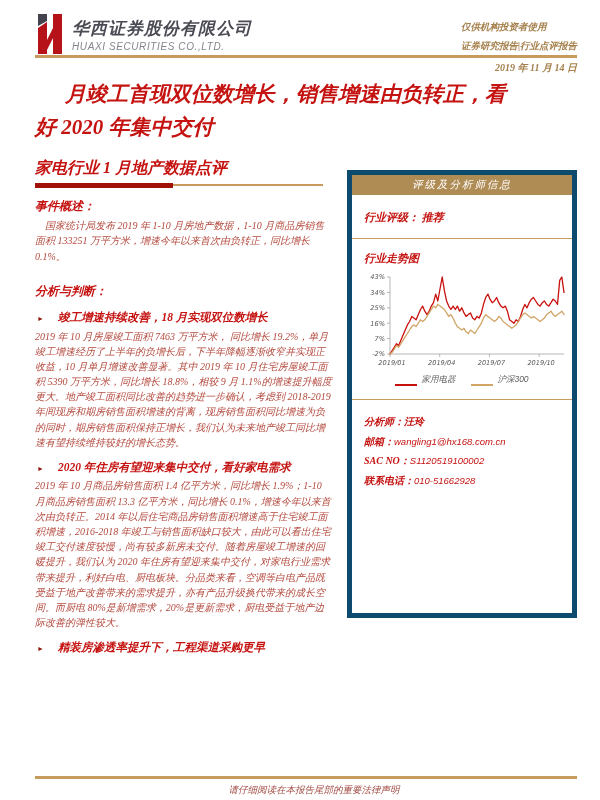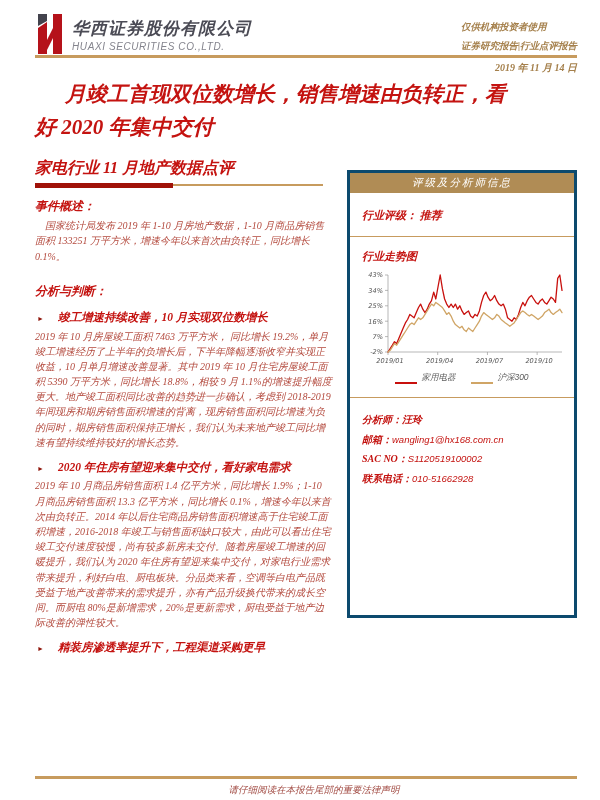--- a/index.html
+++ b/index.html
@@ -31,21 +31,21 @@
   .left-col { position:absolute; left:35px; top:189px; width:297px;
               font-size:10px; color:#b3493d; line-height:1.52; }
   .block-heading { font-size:12px; font-weight:bold; color:#c41310; margin-bottom:3px; }
   .event-body { text-indent:1em; margin-bottom:18px; }
   .analysis-gap { margin-top:18px; }
   .sec-head { display:flex; align-items:baseline; margin:9px 0 2px 0; }
   .sec-head .arrow { font-size:7px; color:#8e1208; margin-right:14px; margin-left:2px; }
   .sec-head .txt { font-size:11.5px; font-weight:bold; color:#c41310; }
   
   .panel { position:absolute; left:347px; top:162px; width:230px; height:448px;
-           border:3px solid #0c4a6e; background:#ffffff; }
+           border:5px solid #0c4a6e; background:#ffffff; }
   .panel-header { height:20px; background:#b08c55; color:#ffffff; font-size:10.5px;
                   display:flex; align-items:center; justify-content:center; letter-spacing:2px; }
   .panel-body { padding:10px 12px 0 12px; }
   .rating-row { font-size:11px; font-weight:bold; color:#c41310; margin-top:5px; }
   .panel-divider { border:none; border-top:1.5px solid #c79b5e; margin:13px -12px 12px -12px; }
   .chart-title { font-size:11px; font-weight:bold; color:#c41310; margin-bottom:6px; }
   .chart-wrap svg { display:block; }
   .legend { display:flex; justify-content:center; gap:16px; margin-top:2px;
             font-size:8.5px; color:#5c5c5c;
             font-family:"Liberation Sans","DejaVu Sans",sans-serif; }
@@ -78,35 +78,35 @@
     <div class="company-en">HUAXI SECURITIES CO.,LTD.</div>
   </div>
   <div class="notes">
     <div>仅供机构投资者使用</div>
     <div>证券研究报告|行业点评报告</div>
   </div>
   <div class="rule-top"></div>
   <div class="date">2019 年 11 月 14 日</div>
 
   <div class="title">月竣工首现双位数增长，销售增速由负转正，看好 2020 年集中交付</div>
-  <div class="subtitle">家电行业 11 月地产数据点评</div>
+  <div class="subtitle">家电行业 1 月地产数据点评</div>
   <div class="subtitle-underline">
     <span class="red"></span>
     <span class="gold"></span>
   </div>
 
   <div class="left-col">
     <div class="block-heading">事件概述：</div>
     <div class="event-body">国家统计局发布 2019 年 1-10 月房地产数据，1-10 月商品房销售面积 133251 万平方米，增速今年以来首次由负转正，同比增长 0.1%。</div>
 
     <div class="block-heading analysis-gap">分析与判断：</div>
 
     <div class="sec-head">
       <span class="arrow">►</span>
-      <span class="txt">竣工增速持续改善，10 月实现双位数增长</span>
+      <span class="txt">竣工增速持续改善，18 月实现双位数增长</span>
     </div>
     <div class="sec-body">2019 年 10 月房屋竣工面积 7463 万平方米， 同比增长 19.2%，单月竣工增速经历了上半年的负增长后，下半年降幅逐渐收窄并实现正收益，10 月单月增速改善显著。其中 2019 年 10 月住宅房屋竣工面积 5390 万平方米，同比增长 18.8%，相较 9 月 1.1%的增速提升幅度更大。地产竣工面积同比改善的趋势进一步确认，考虑到 2018-2019 年间现房和期房销售面积增速的背离，现房销售面积同比增速为负的同时，期房销售面积保持正增长，我们认为未来地产竣工同比增速有望持续维持较好的增长态势。</div>
 
     <div class="sec-head">
       <span class="arrow">►</span>
       <span class="txt">2020 年住房有望迎来集中交付，看好家电需求</span>
     </div>
     <div class="sec-body">2019 年 10 月商品房销售面积 1.4 亿平方米，同比增长 1.9%；1-10 月商品房销售面积 13.3 亿平方米，同比增长 0.1%，增速今年以来首次由负转正。2014 年以后住宅商品房销售面积增速高于住宅竣工面积增速，2016-2018 年竣工与销售面积缺口较大，由此可以看出住宅竣工交付速度较慢，尚有较多新房未交付。随着房屋竣工增速的回暖提升，我们认为 2020 年住房有望迎来集中交付，对家电行业需求带来提升，利好白电、厨电板块。分品类来看，空调等白电产品既受益于地产改善带来的需求提升，亦有产品升级换代带来的成长空间。而厨电 80%是新增需求，20%是更新需求，厨电受益于地产边际改善的弹性较大。</div>
 
     <div class="sec-head">

